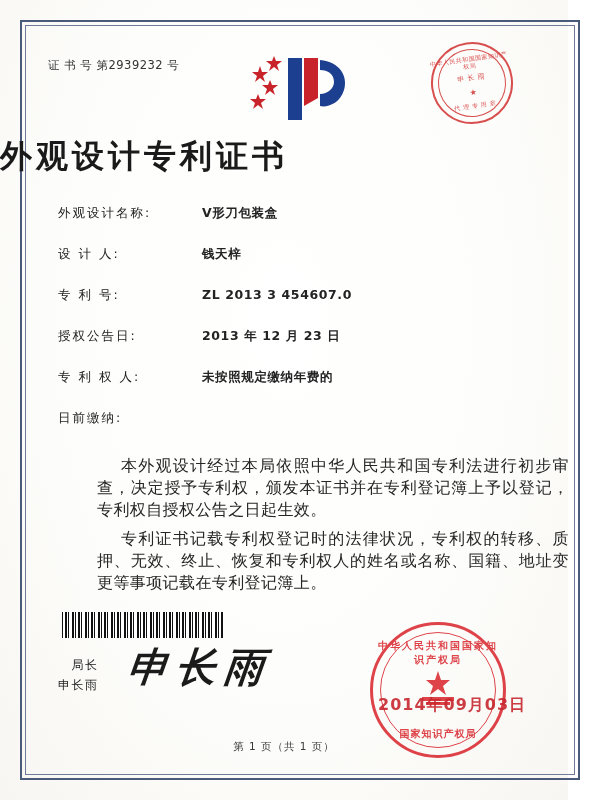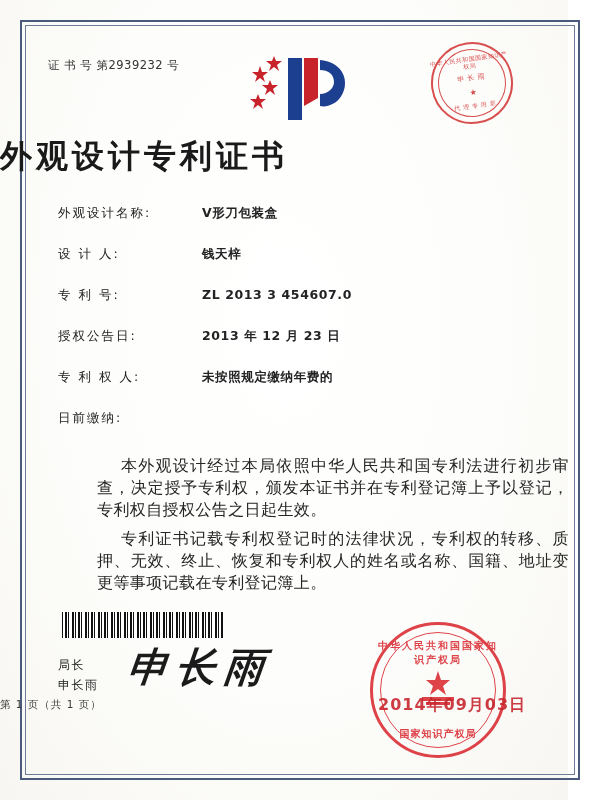--- a/index.html
+++ b/index.html
@@ -174,20 +174,21 @@
 
   
   .sig-block {
     position: absolute;
     left: 58px;
     top: 655px;
     font-size: 12px;
     line-height: 20px;
     letter-spacing: 1.5px;
     color: #1c1c1c;
+    text-align: right;
   }
   .sig-hand {
     position: absolute;
     left: 128px;
     top: 640px;
     font-family: "DejaVu Serif", "Liberation Serif", serif;
     font-size: 40px;
     font-weight: bold;
     font-style: italic;
     letter-spacing: 8px;
@@ -241,22 +242,22 @@
     color: #c7282f;
     letter-spacing: 1px;
     font-weight: bold;
     opacity: 0.9;
   }
 
   
   .footer {
     position: absolute;
     left: 0; right: 0;
-    top: 698px;
-    text-align: left;
+    top: 740px;
+    text-align: center;
     font-size: 10.5px;
     color: #3a3a3a;
     letter-spacing: 1px;
   }
 </style>
 </head>
 <body>
 
 <div class="page">
 

